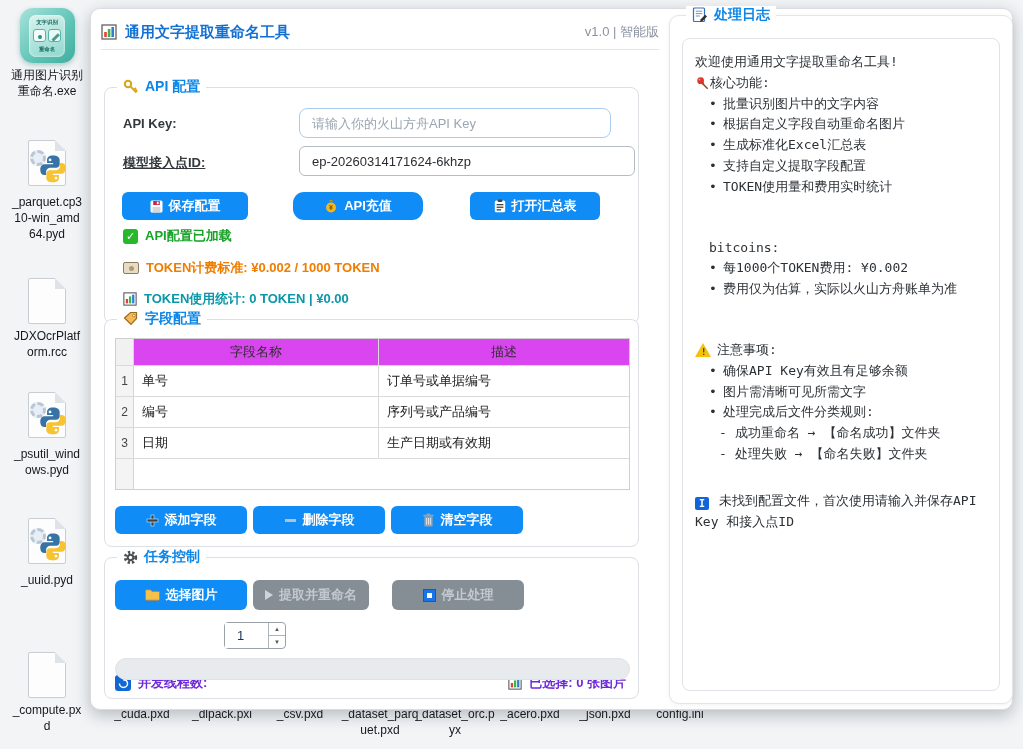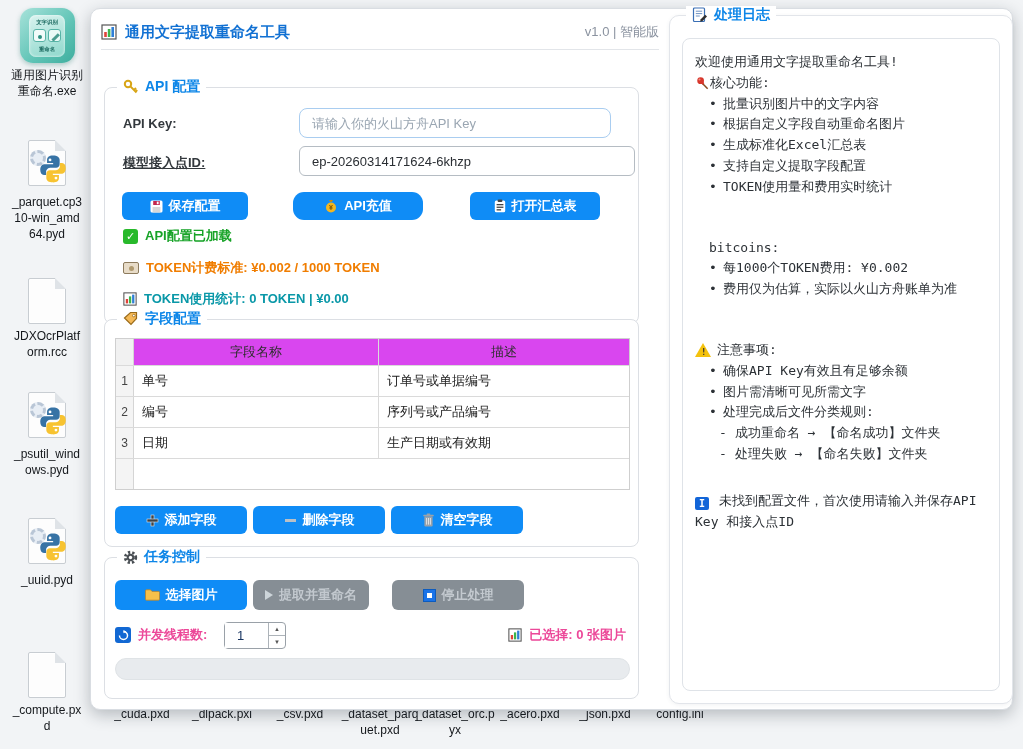--- a/index.html
+++ b/index.html
@@ -64,21 +64,21 @@
   .btn { position:absolute; height:28px; border:none; border-radius:6px; background:#0f8cf6; color:#fff;
       font-size:13px; font-weight:bold; display:flex; align-items:center; justify-content:center; gap:6px;
       cursor:pointer; font-family:inherit; }
   .btn.big { height:30px; }
   .btn.disabled { background:#868e95; color:#c3c9cf; cursor:default; }
 
   .status-line { position:absolute; display:flex; align-items:center; gap:7px; font-size:13px; font-weight:bold; }
   .st-green { color:#17a327; }
   .st-orange { color:#f07d00; }
   .st-teal { color:#0a98a8; }
-  .st-dark { color:#ec4899; }
+  .st-dark { color:#6d28d9;margin-top:48px; }
 
   .chk-green { width:15px; height:15px; background:#28b92b; border-radius:3px; color:#fff; font-size:11px;
       display:flex; align-items:center; justify-content:center; font-weight:bold; }
   .ico-banknote { width:16px; height:12px; background:#e8dcc8; border:1px solid #8d7b5d; border-radius:2px; position:relative; }
   .ico-banknote::after { content:""; position:absolute; left:5px; top:2.5px; width:5px; height:5px; border-radius:50%; background:#b09a6f; }
   .ico-refresh { width:16px; height:16px; background:#1268d3; border-radius:3px; color:#fff; display:flex;
       align-items:center; justify-content:center; }
   .ico-info { display:inline-flex; width:14px; height:13px; background:#1265d8; border-radius:2px; color:#fff;
       font-size:10px; font-weight:bold; align-items:center; justify-content:center; vertical-align:-2px; margin-right:10px; }
   .ico-stop { width:13px; height:13px; background:#1a73e8; border:1px solid #0d5bbd; display:flex; align-items:center; justify-content:center; }

